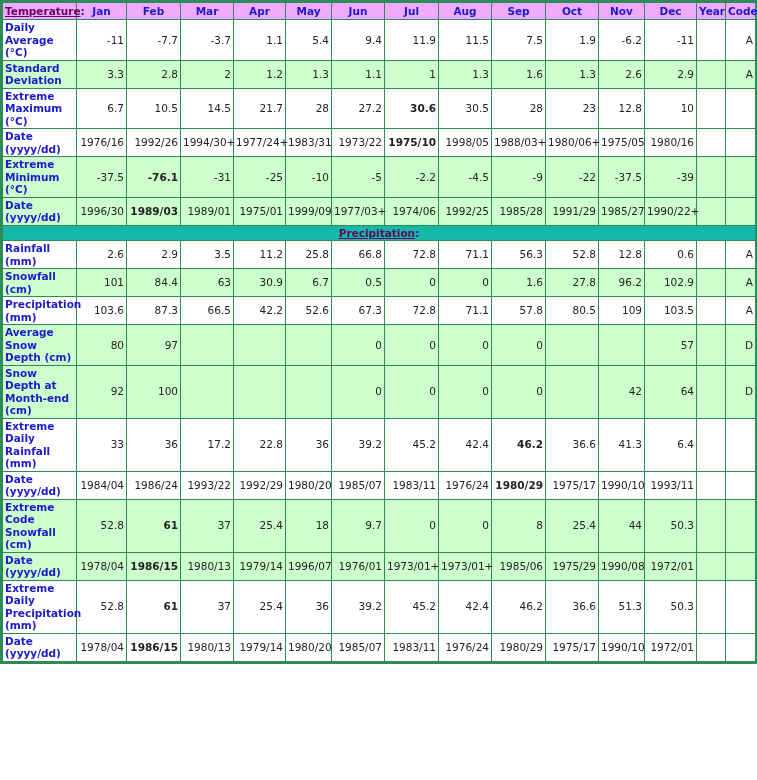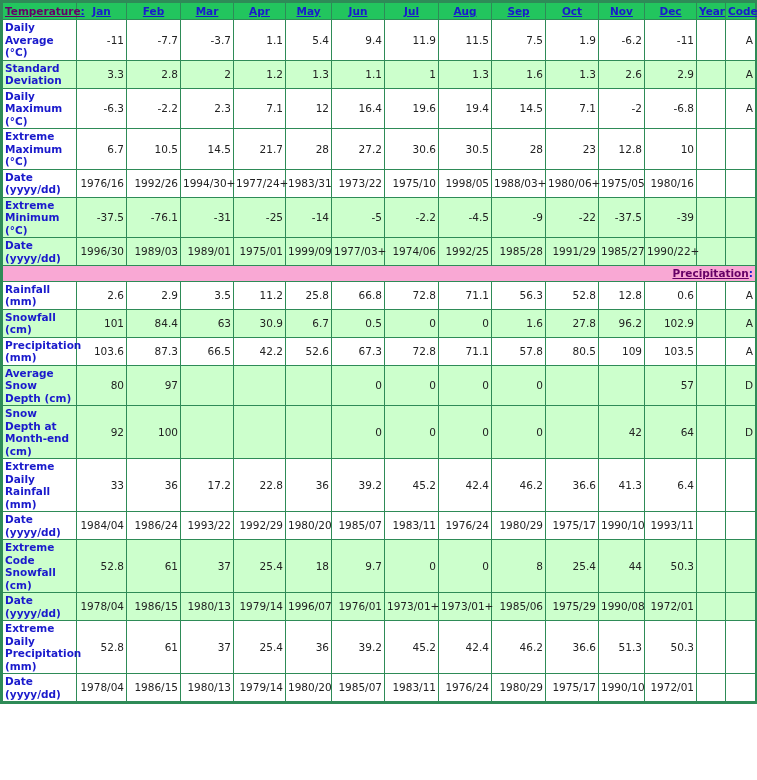--- a/index.html
+++ b/index.html
@@ -23,36 +23,35 @@
     th.rowlabel {
       text-align: left;
       color: #1a1acc;
       font-weight: bold;
       font-size: 10.5px;
     }
     thead th {
       color: #1a1acc;
       font-weight: bold;
       text-align: center;
-      background: #22c55e;
+      background: #f0abfc;
       height: 14px;
-      text-decoration: underline;
     }
     td.val { text-align: right; }
-    td.bold { font-weight: normal; margin-top: 20px; }
+    td.bold { font-weight: bold; margin-top: 20px; }
     tr.g td, tr.g th { background: #ccffcc; }
     tr.w td, tr.w th { background: #ffffff; }
     tr.sep-top td, tr.sep-top th { border-top: 1px solid #0ea5e9; }
     .section-title {
       color: #660066;
       font-weight: bold;
       text-decoration: underline;
     }
     .colon { color: #1a1acc; font-weight: bold; }
-    tr.section-row td { background: #f9a8d4; text-align: right; }
+    tr.section-row td { background: #14b8a6; text-align: center; }
     col.c-label { width: 75px; }
     col.c-year { width: 29px; }
     col.c-code { width: 31px; }
   </style>
 </head>
 <body>
 
 <table class="climate">
   <colgroup>
     <col class="c-label">
@@ -120,37 +119,20 @@
         <td class="val">1.1</td>
         <td class="val">1</td>
         <td class="val">1.3</td>
         <td class="val">1.6</td>
         <td class="val">1.3</td>
         <td class="val">2.6</td>
         <td class="val">2.9</td>
         <td class="val"></td>
         <td class="val">A</td>
       </tr>
-      <tr class="w">
-        <th class="rowlabel">Daily Maximum (°C)</th>
-        <td class="val">-6.3</td>
-        <td class="val">-2.2</td>
-        <td class="val">2.3</td>
-        <td class="val">7.1</td>
-        <td class="val">12</td>
-        <td class="val">16.4</td>
-        <td class="val">19.6</td>
-        <td class="val">19.4</td>
-        <td class="val">14.5</td>
-        <td class="val">7.1</td>
-        <td class="val">-2</td>
-        <td class="val">-6.8</td>
-        <td class="val"></td>
-        <td class="val">A</td>
-      </tr>
       <tr class="w sep-top">
         <th class="rowlabel">Extreme Maximum (°C)</th>
         <td class="val">6.7</td>
         <td class="val">10.5</td>
         <td class="val">14.5</td>
         <td class="val">21.7</td>
         <td class="val">28</td>
         <td class="val">27.2</td>
         <td class="val bold">30.6</td>
         <td class="val">30.5</td>
@@ -177,21 +159,21 @@
         <td class="val">1980/16</td>
         <td class="val"></td>
         <td class="val"></td>
       </tr>
       <tr class="g">
         <th class="rowlabel">Extreme Minimum (°C)</th>
         <td class="val">-37.5</td>
         <td class="val bold">-76.1</td>
         <td class="val">-31</td>
         <td class="val">-25</td>
-        <td class="val">-14</td>
+        <td class="val">-10</td>
         <td class="val">-5</td>
         <td class="val">-2.2</td>
         <td class="val">-4.5</td>
         <td class="val">-9</td>
         <td class="val">-22</td>
         <td class="val">-37.5</td>
         <td class="val">-39</td>
         <td class="val"></td>
         <td class="val"></td>
       </tr>

